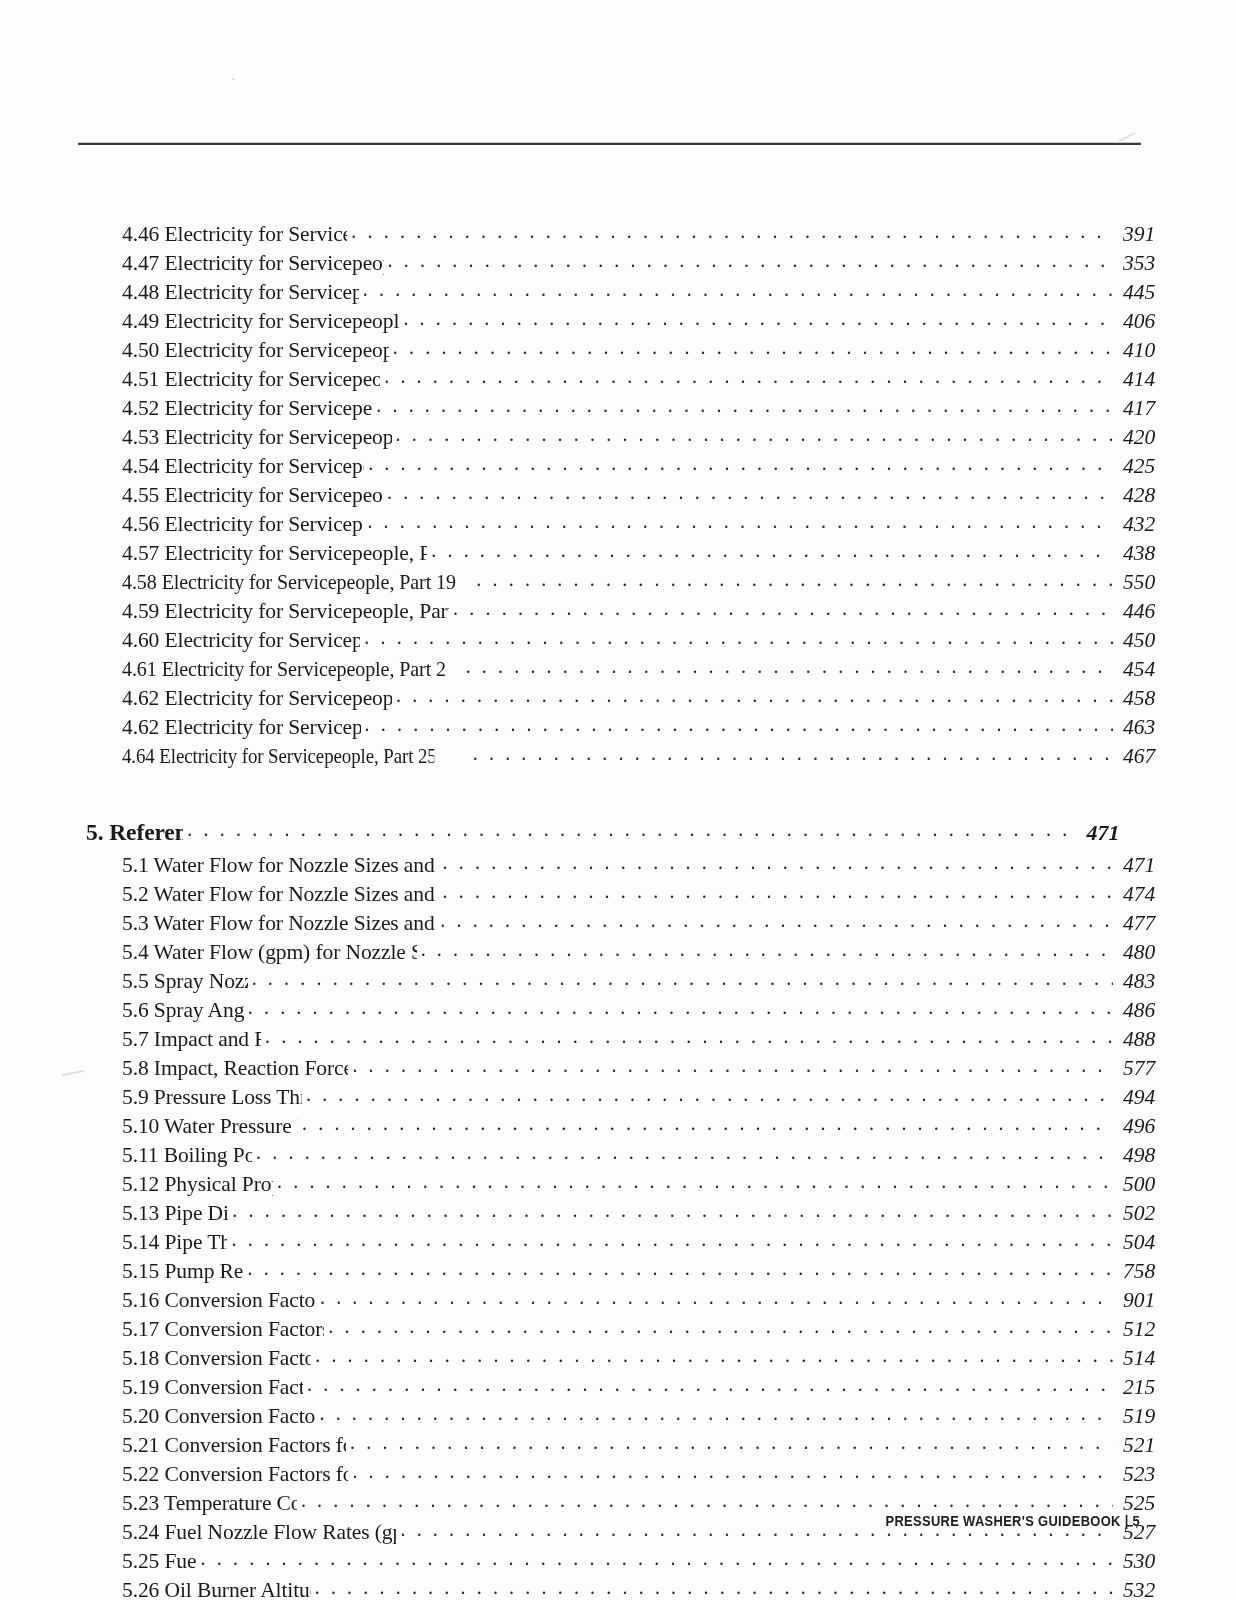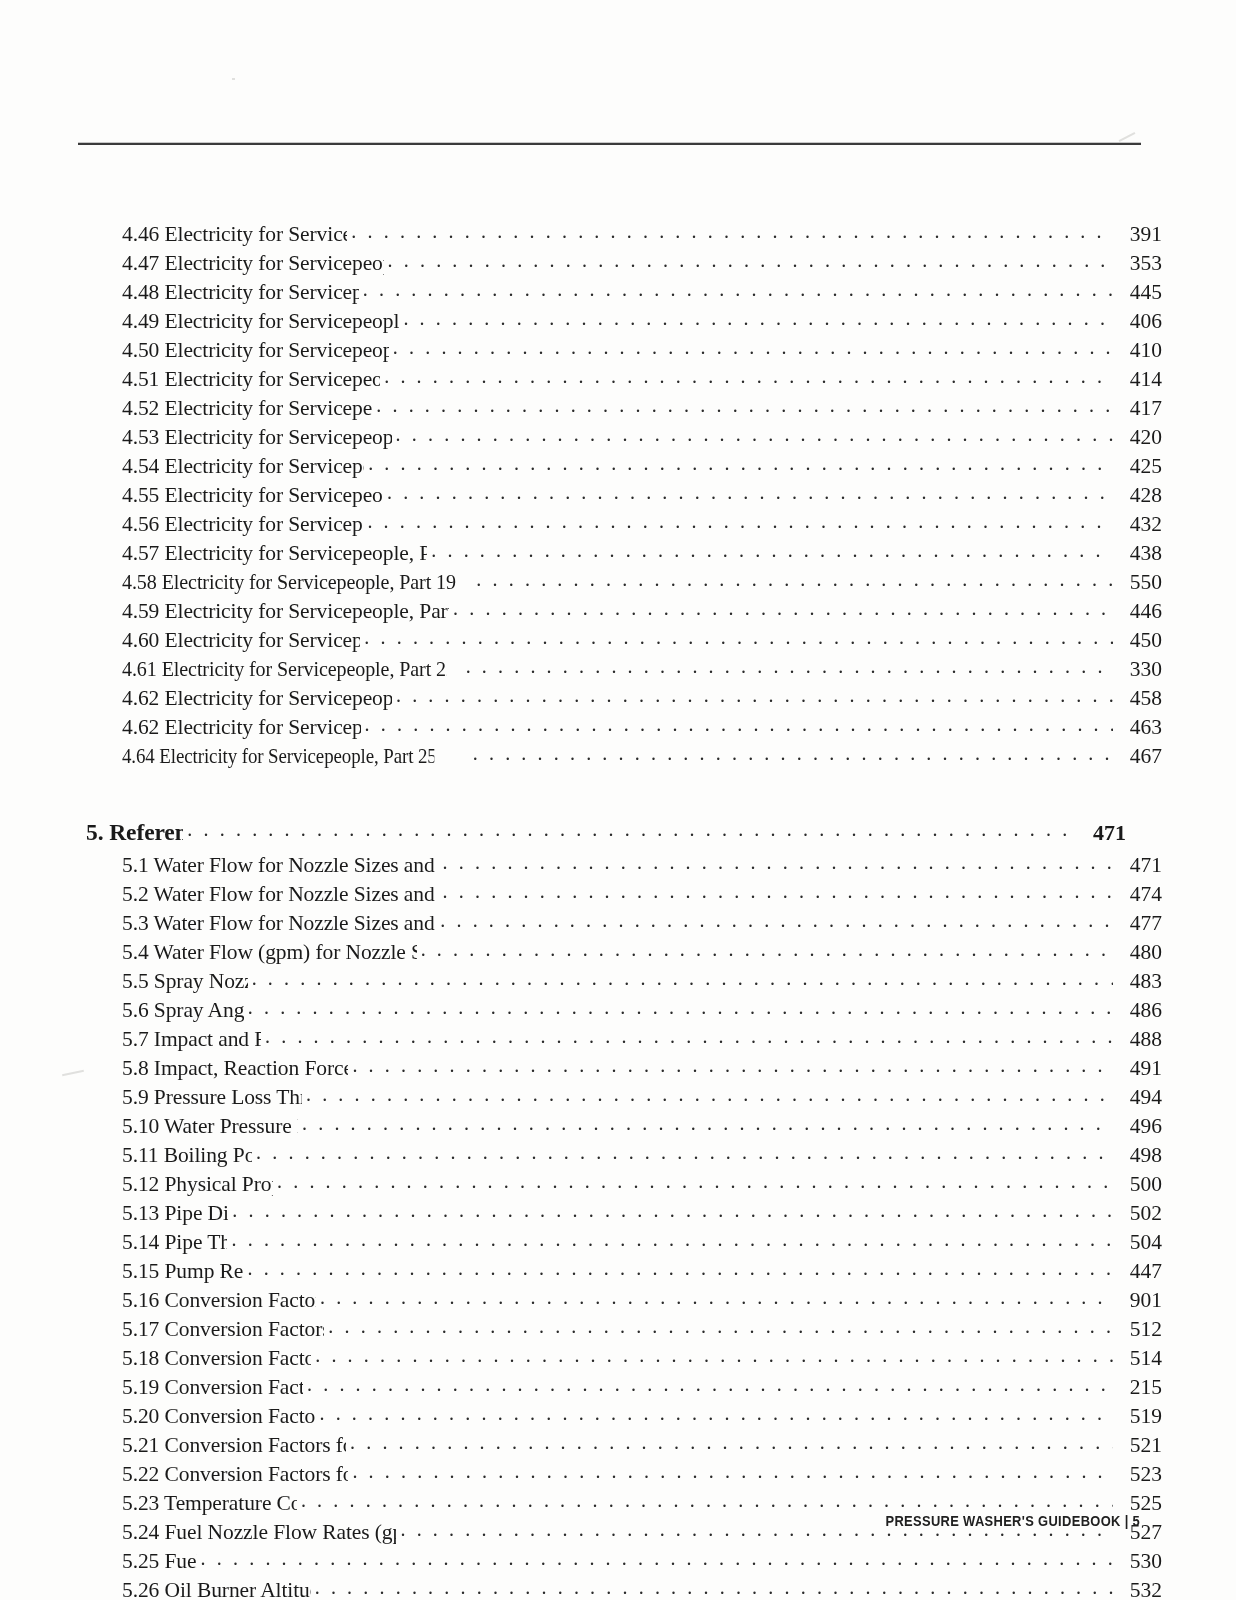--- a/index.html
+++ b/index.html
@@ -74,22 +74,23 @@
     letter-spacing: 3.1px;
     color: #2a2a2a;
   }
   .row .leader::after {
     content: ". . . . . . . . . . . . . . . . . . . . . . . . . . . . . . . . . . . . . . . . . . . . . . . . . . . . . . . . . . . . . . . . . . . . . . . . . . . . . . . . . . . . . . . . . . . . . . . . . . .";
     display: block;
     text-align: left;
   }
   .row .pageno {
     flex: 0 0 46px;
-    text-align: right;
+    text-align: center;
     font-size: 21.5px;
+    font-style: italic;
   }
 
   
   .lvl2 { padding-left: 44px; }
   .lvl2 .title { font-size: 21.5px; }
 
   
   .squeeze .title {
     font-size: 21px;
     transform: scaleX(0.955);
@@ -220,21 +221,21 @@
         <span class="pageno">446</span>
       </div>
       <div class="row lvl2">
         <span class="title">4.60 Electricity for Servicepeople, Part 21: Electric Circuits</span>
         <span class="leader"></span>
         <span class="pageno">450</span>
       </div>
       <div class="row lvl2 squeeze">
         <span class="title">4.61 Electricity for Servicepeople, Part 22: Electric Circuits Continued: Contractor Latching Circuits</span>
         <span class="leader"></span>
-        <span class="pageno">330</span>
+        <span class="pageno">454</span>
       </div>
       <div class="row lvl2">
         <span class="title">4.62 Electricity for Servicepeople, Part 23: More on Latching Circuits.</span>
         <span class="leader"></span>
         <span class="pageno">458</span>
       </div>
       <div class="row lvl2">
         <span class="title">4.62 Electricity for Servicepeople, Part 24: Troubleshooting</span>
         <span class="leader"></span>
         <span class="pageno">463</span>
@@ -286,21 +287,21 @@
         <span class="pageno">486</span>
       </div>
       <div class="row lvl2">
         <span class="title">5.7 Impact and Reaction Force</span>
         <span class="leader"></span>
         <span class="pageno">488</span>
       </div>
       <div class="row lvl2">
         <span class="title">5.8 Impact, Reaction Force, and Torque for Bent Wands</span>
         <span class="leader"></span>
-        <span class="pageno">491</span>
+        <span class="pageno">577</span>
       </div>
       <div class="row lvl2">
         <span class="title">5.9 Pressure Loss Through Hose and Pipe</span>
         <span class="leader"></span>
         <span class="pageno">494</span>
       </div>
       <div class="row lvl2">
         <span class="title">5.10 Water Pressure Loss Due to Height.</span>
         <span class="leader"></span>
         <span class="pageno">496</span>
@@ -321,21 +322,21 @@
         <span class="pageno">502</span>
       </div>
       <div class="row lvl2">
         <span class="title">5.14 Pipe Thread Data</span>
         <span class="leader"></span>
         <span class="pageno">504</span>
       </div>
       <div class="row lvl2">
         <span class="title">5.15 Pump Relationships .</span>
         <span class="leader"></span>
-        <span class="pageno">447</span>
+        <span class="pageno">758</span>
       </div>
       <div class="row lvl2">
         <span class="title">5.16 Conversion Factors for Units of Pressure</span>
         <span class="leader"></span>
         <span class="pageno">901</span>
       </div>
       <div class="row lvl2">
         <span class="title">5.17 Conversion Factors for Units of Flow Rate.</span>
         <span class="leader"></span>
         <span class="pageno">512</span>

